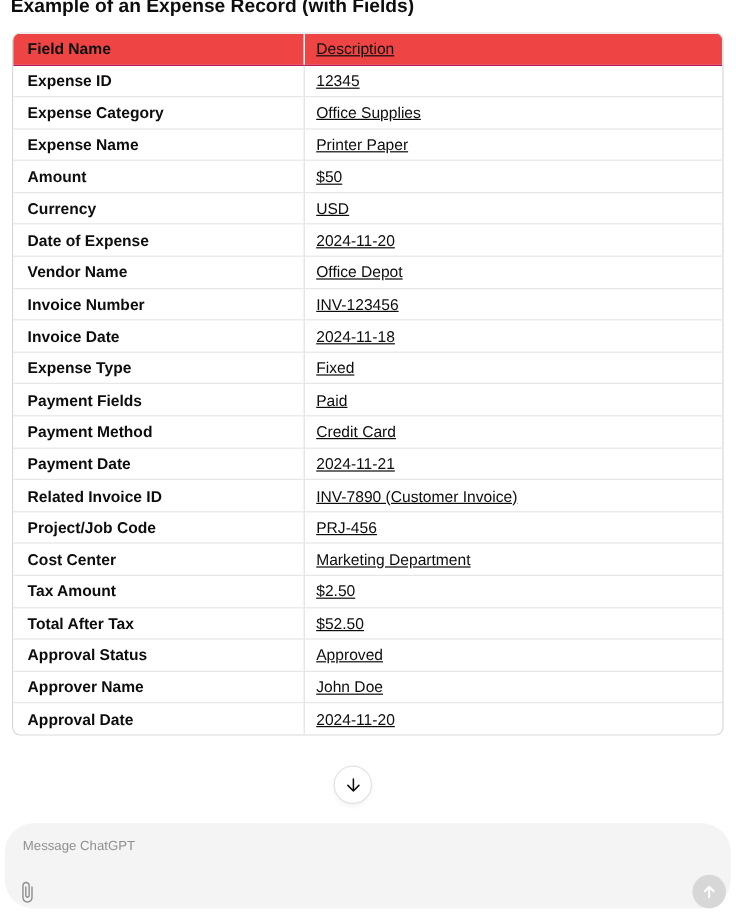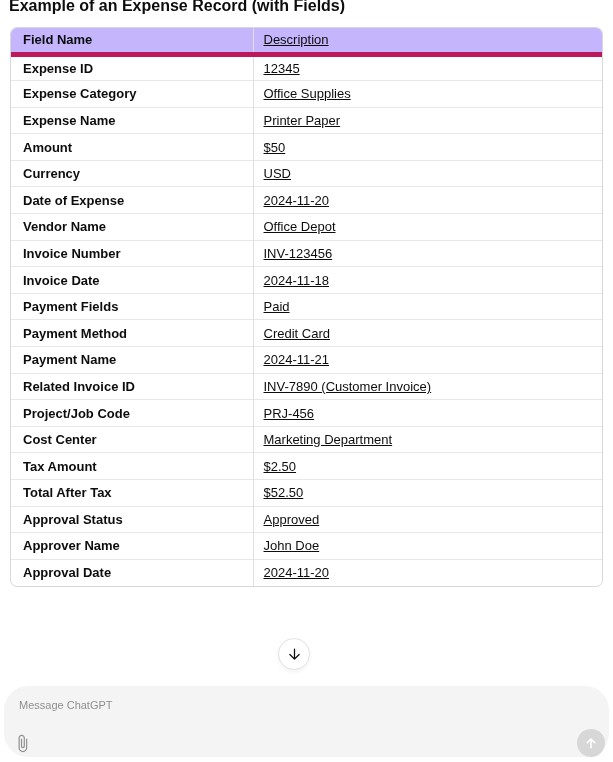--- a/index.html
+++ b/index.html
@@ -39,23 +39,23 @@
   }
   th, td {
     text-align: left;
     vertical-align: middle;
     padding: 0 12px;
     height: 26.6px;
     overflow: hidden;
     white-space: nowrap;
   }
   thead th {
-    background: #c4b5fd;
+    background: #ef4444;
     font-weight: 600;
-    border-bottom: 5px solid #be185d;
+    border-bottom: 1px solid #be185d;
     height: 26px;
     margin-left: 32px;
   }
   th.desc, td.desc {
     border-left: 1px solid #e0e0e0;
     padding: 0 10px;
     font-weight: 400;
     text-decoration: underline;
   }
   tbody tr + tr td { border-top: 1px solid #e7e7e7; }
@@ -154,29 +154,33 @@
           </tr>
           <tr>
             <td class="field">Invoice Number</td>
             <td class="desc">INV-123456</td>
           </tr>
           <tr>
             <td class="field">Invoice Date</td>
             <td class="desc">2024-11-18</td>
           </tr>
           <tr>
+            <td class="field">Expense Type</td>
+            <td class="desc">Fixed</td>
+          </tr>
+          <tr>
             <td class="field">Payment Fields</td>
             <td class="desc">Paid</td>
           </tr>
           <tr>
             <td class="field">Payment Method</td>
             <td class="desc">Credit Card</td>
           </tr>
           <tr>
-            <td class="field">Payment Name</td>
+            <td class="field">Payment Date</td>
             <td class="desc">2024-11-21</td>
           </tr>
           <tr>
             <td class="field">Related Invoice ID</td>
             <td class="desc">INV-7890 (Customer Invoice)</td>
           </tr>
           <tr>
             <td class="field">Project/Job Code</td>
             <td class="desc">PRJ-456</td>
           </tr>

